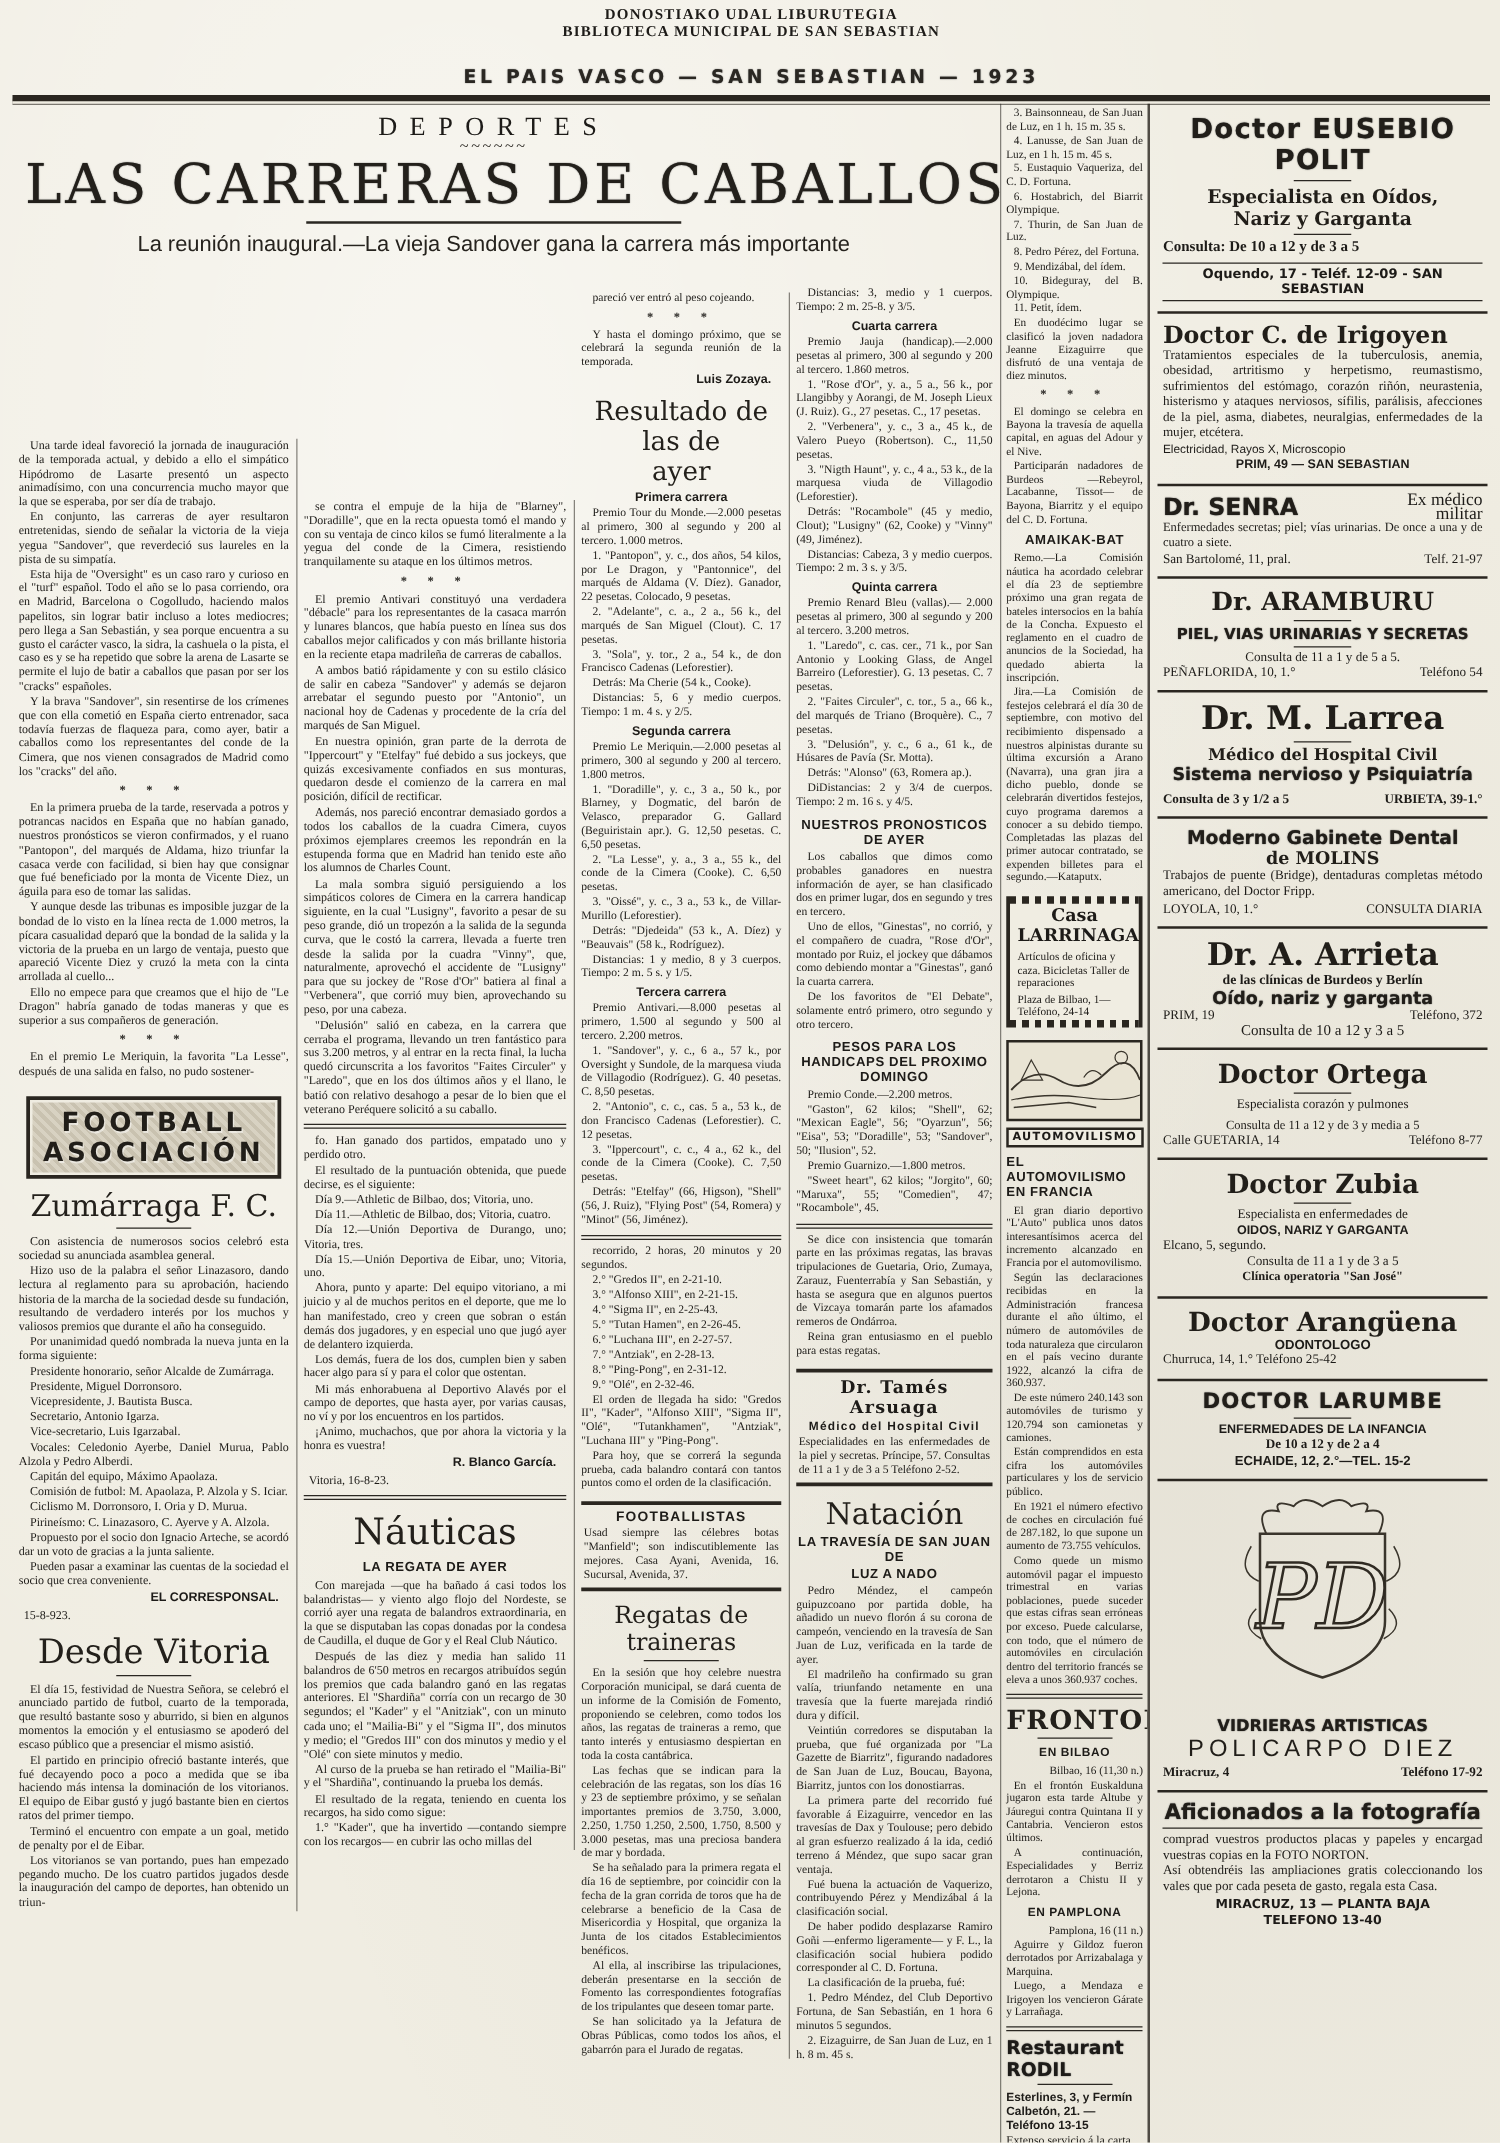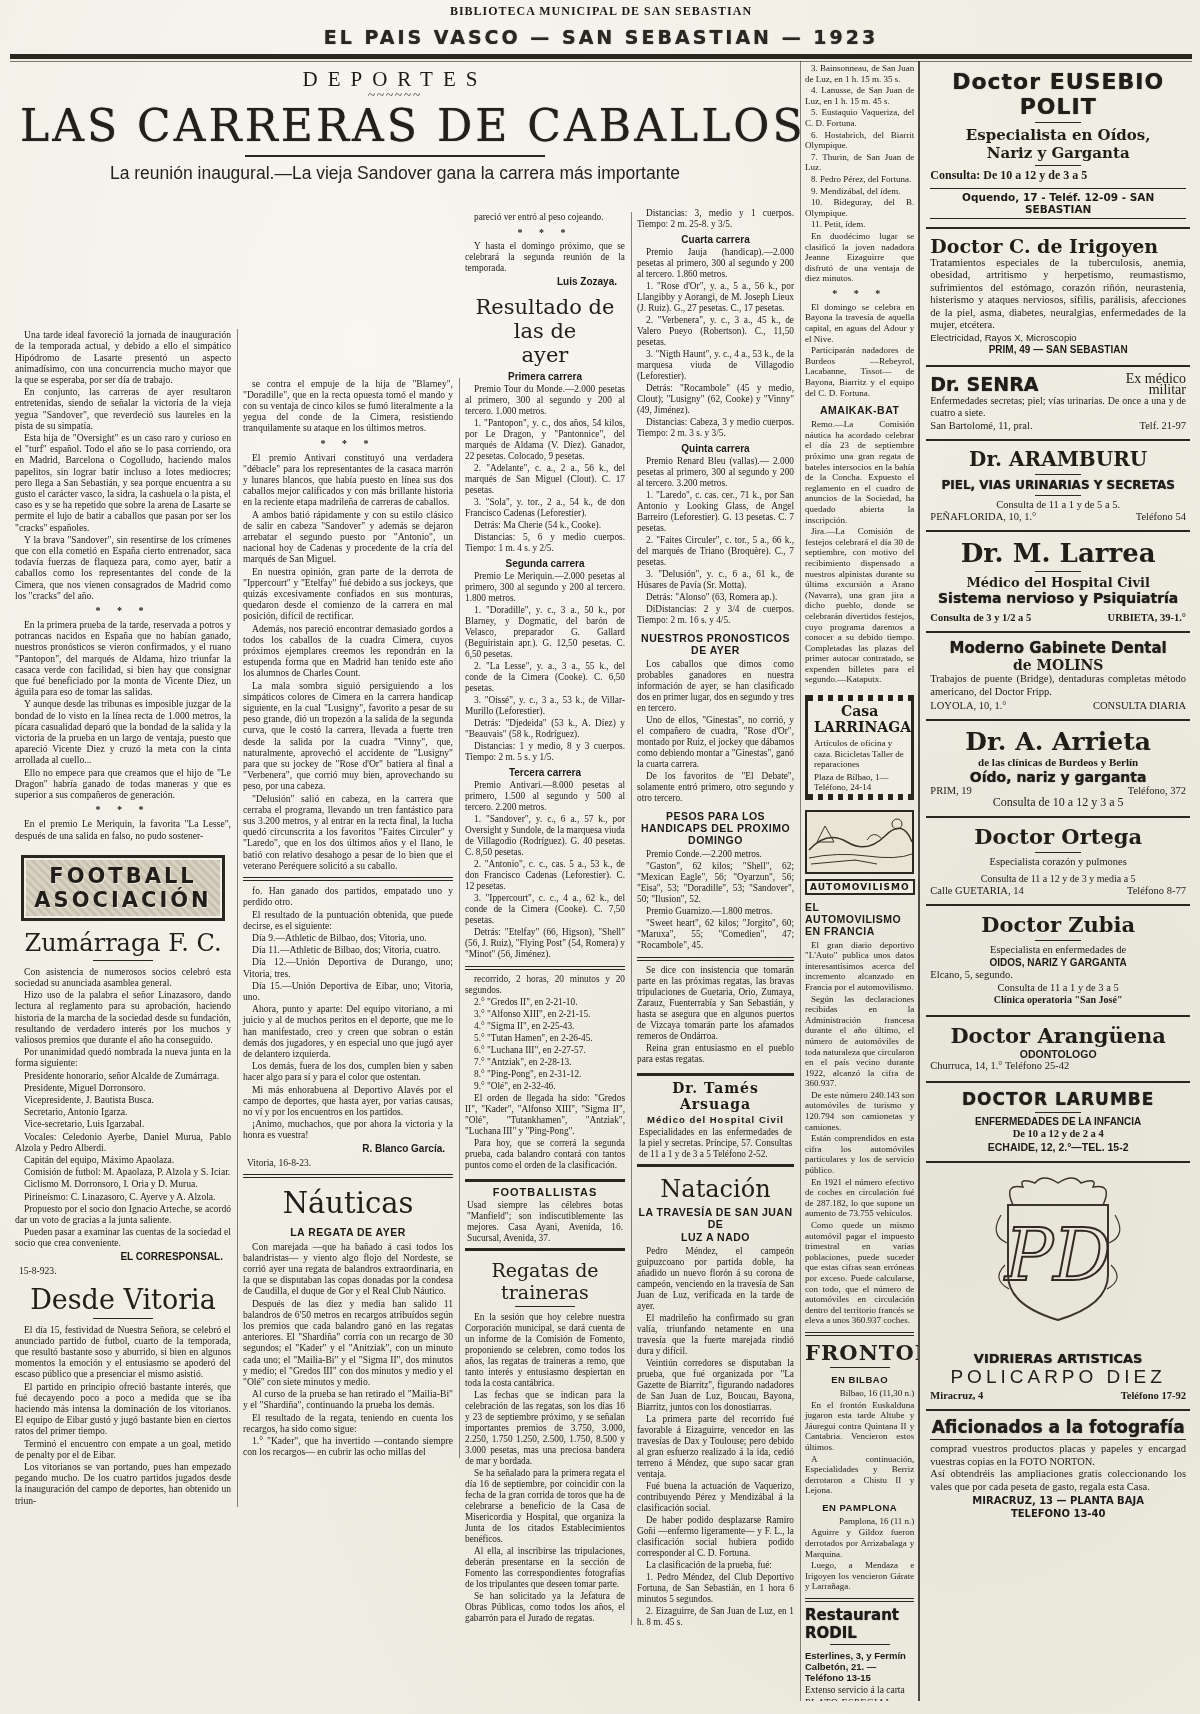--- a/index.html
+++ b/index.html
@@ -13,21 +13,21 @@
   }
   .page { position:relative; width:1200px; height:1714px; padding:4px 8px 0 10px;
     background:
       radial-gradient(ellipse at 30% 20%, rgba(255,255,255,.5), transparent 60%),
       radial-gradient(ellipse at 80% 70%, rgba(120,110,90,.08), transparent 55%),
       #f0ede2;
   }
   
   .masthead { text-align:center; }
   .mast-small { font-size:12px; font-weight:bold; letter-spacing:1px; line-height:14px; font-family:"Liberation Serif",serif; }
-  .mast-title { margin-top:8px; font-family:"DejaVu Sans",sans-serif; font-weight:bold; font-size:19px; letter-spacing:3px; color:#2a2722; text-shadow:0 0 1px #555; }
+  .mast-title { margin-top:20px; font-family:"DejaVu Sans",sans-serif; font-weight:bold; font-size:15px; letter-spacing:3px; color:#2a2722; text-shadow:0 0 1px #555; }
   .mast-rule { height:5px; background:#2a2620; margin-top:6px; box-shadow:0 2px 0 #efece1, 0 3px 0 rgba(42,38,32,.6); }
 
   
   .main { display:flex; align-items:stretch; height:1640px; margin-top:2px; }
   .left-wrap { width:790px; }
   .headline { text-align:center; padding:6px 30px 2px 10px; }
   .kicker { font-size:21px; letter-spacing:10px; font-family:"Liberation Serif",serif; }
   .kicker-squiggle { font-size:13px; letter-spacing:2px; line-height:6px; color:#2a2722; }
   .big-title { font-size:44px; letter-spacing:3px; margin-top:2px; font-family:"DejaVu Serif",serif; color:#23201b; text-shadow:0 0 1px #444; white-space:nowrap; }
   .title-rule { width:300px; margin:4px auto 6px; border-top:2px solid #2a2722; position:relative; }
@@ -85,20 +85,21 @@
   .banner-label { display:inline-block; border:2px solid #2a2620; padding:1px 3px; font-family:"DejaVu Sans",sans-serif; font-weight:bold; font-size:9px; letter-spacing:1px; margin-top:-14px; position:relative; background:#f0ede2; }
 
   .crest { text-align:center; margin:6px 0 2px; }
 </style>
 </head>
 <body>
 
 <div class="page">
 
   <div class="masthead">
+    <div class="mast-small">DONOSTIAKO UDAL LIBURUTEGIA</div>
     <div class="mast-small">BIBLIOTECA MUNICIPAL DE SAN SEBASTIAN</div>
     <div class="mast-title">EL   PAIS   VASCO   —   SAN   SEBASTIAN — 1923</div>
     <div class="mast-rule"></div>
   </div>
 
   <div class="main">
 
     <div class="left-wrap">
 
       <div class="headline">

